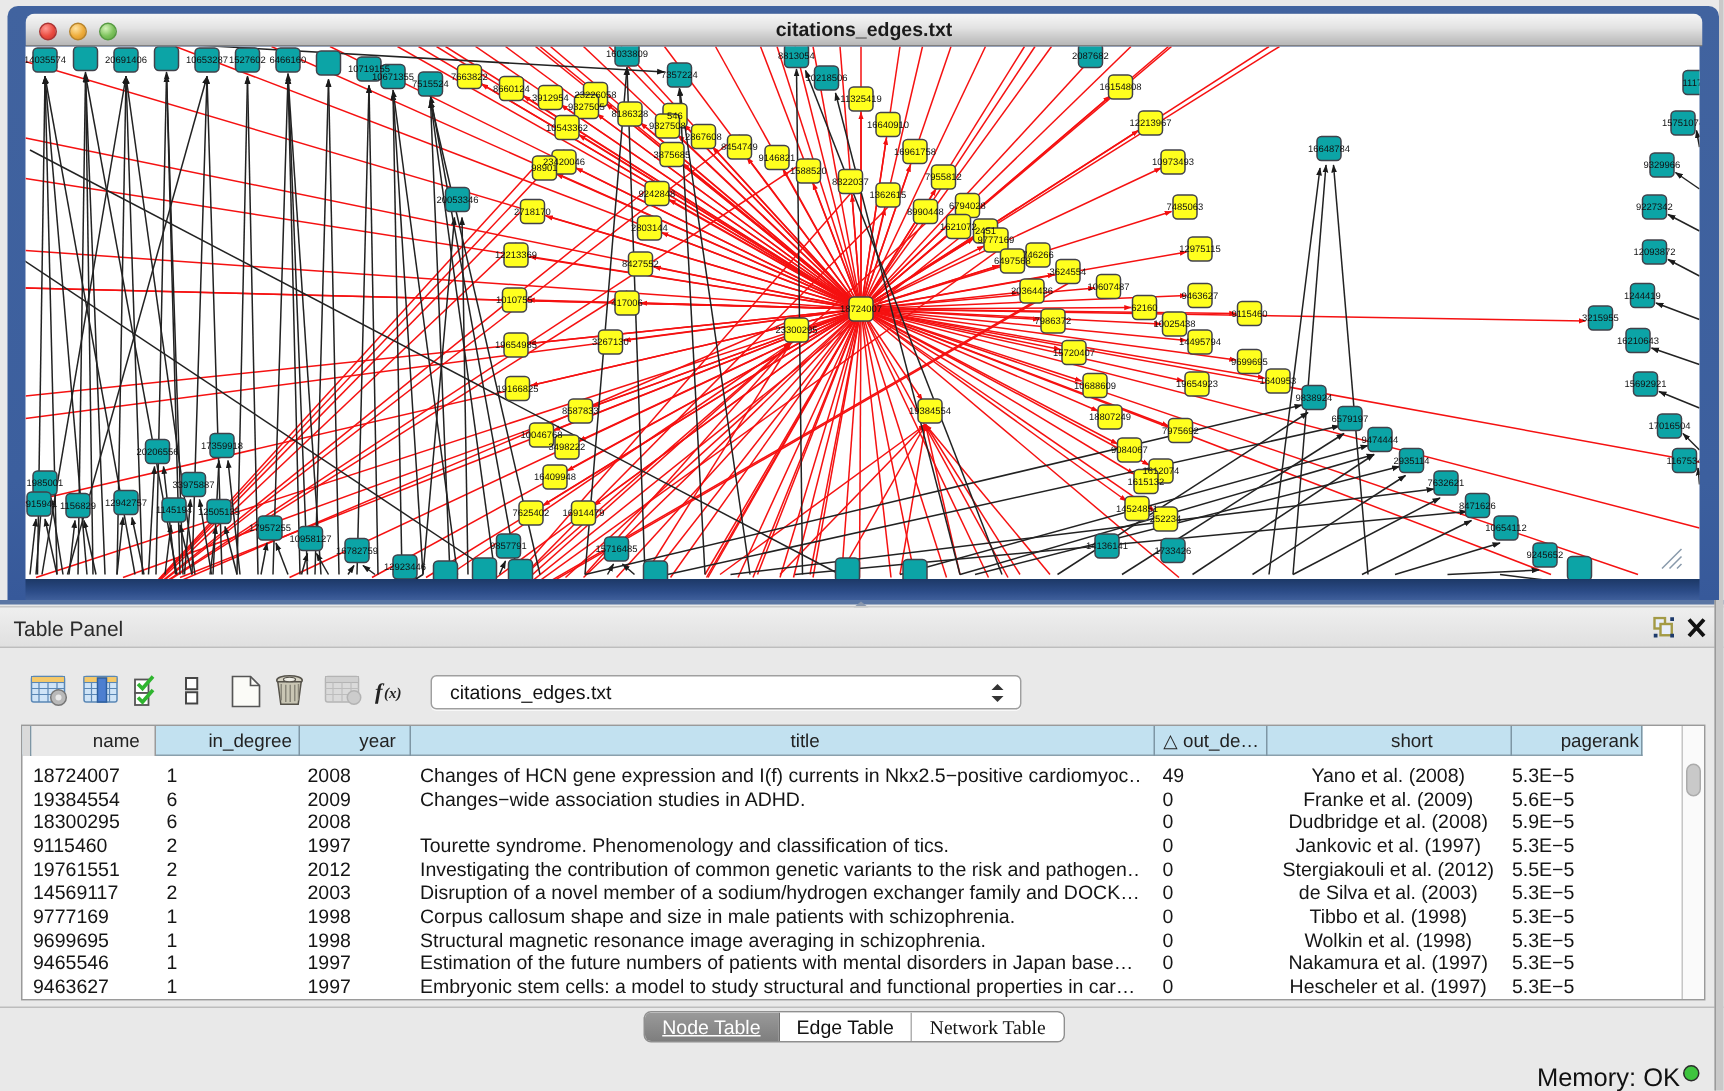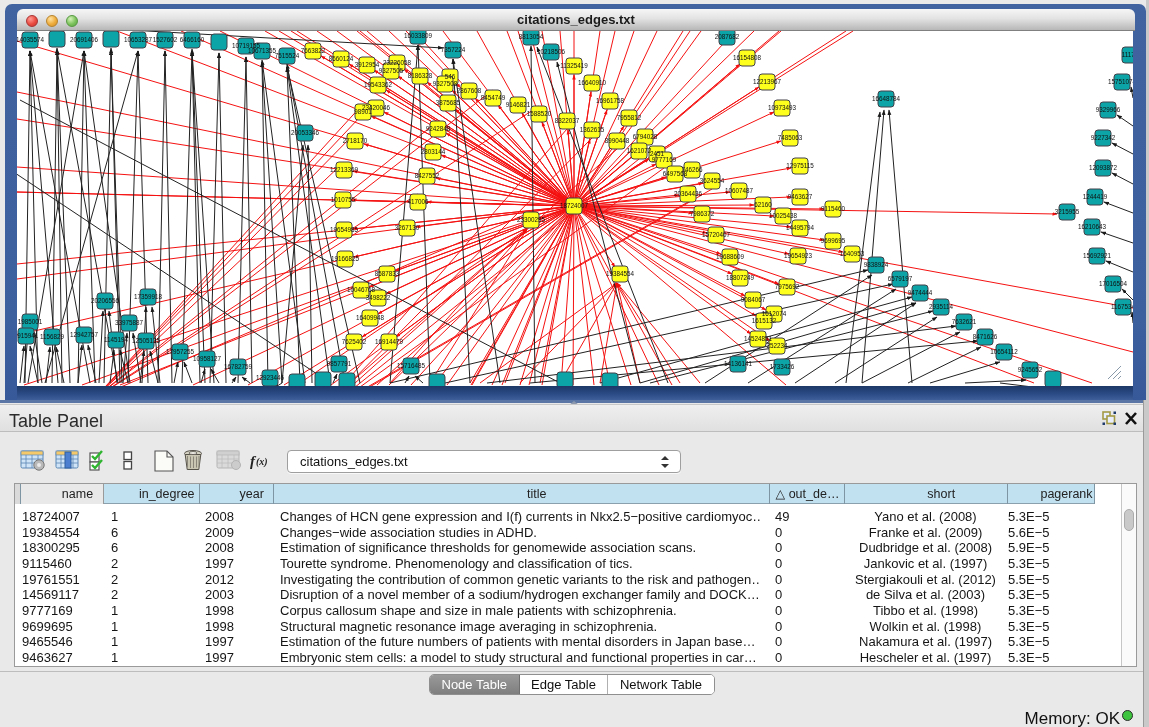--- a/index.html
+++ b/index.html
@@ -13,21 +13,21 @@
 #titlebar .title { position:absolute; left:0; right:0; top:3px; text-align:center;
   font-size:13px; font-weight:bold; color:#1a1a1a; }
 .tl { position:absolute; top:6.5px; width:12px; height:12px; border-radius:50%; }
 #canvas { position:absolute; left:12px; top:27px; width:1116px; height:355px; background:#fff; }
 #shadowband { position:absolute; left:12px; top:382px; width:1116px; height:13.5px;
   background:linear-gradient(180deg,#1c3866,#2c4c88 60%,#3f5f9b); }
 
 
 #tpheader { left:0px; top:404px; width:1149px; height:28px;
   background:linear-gradient(180deg,#efefef,#e0e0e0); border-top:1px solid #c8c8c8; border-bottom:1px solid #bdbdbd; }
-#tpheader .t { position:absolute; left:9px; top:6px; font-size:18px; color:#2b2b2b; }
+#tpheader .t { position:absolute; left:9px; top:6px; font-size:14px; color:#2b2b2b; }
 #combo { left:287px; top:450px; width:394px; height:23px; background:#fff; border:1px solid #9f9f9f;
   border-radius:4px; font-size:13px; color:#111; line-height:21px; padding-left:12px;
   box-shadow:0 1px 0 rgba(255,255,255,.7); }
 #tbl { left:14px; top:483px; width:1123px; height:184px; background:#fff; border:1px solid #9a9a9a; }
 #thead { position:absolute; left:0; top:0; height:20px; width:1080px;
   background:#c2e1f0; border-bottom:1px solid #8aa0ac; }
 .hc { position:absolute; top:0; height:20px; border-right:1px solid #7e96a4; text-align:center;
   font-size:12.5px; color:#222; line-height:20px; padding-left:31px; white-space:nowrap; overflow:hidden; }
 .trow { position:relative; height:15.66px; font-size:13px; color:#151515; white-space:nowrap; }
 .trow .c { position:absolute; top:0; height:15.66px; line-height:15.66px; overflow:hidden; }
@@ -37,22 +37,22 @@
 .c4 { left:265px; width:480px; }
 .c5 { left:760px; width:60px; }
 .c6 { left:829px; width:163px; text-align:center; }
 .c7 { left:993px; width:95px; }
 #vsb { position:absolute; right:0; top:0; width:15px; height:182px; background:#fafafa; border-left:1px solid #c6c6c6; }
 #vsb .thumb { position:absolute; left:2px; top:25px; width:10px; height:22px; background:#c9c9c9; border-radius:5px; border:1px solid #ababab; }
 #tabline { left:0; top:671px; width:1149px; height:0px; border-top:1px solid #bdbdbd; }
 #tabs { left:429px; top:674px; height:21px; display:flex; border:1px solid #8f8f8f; border-radius:5px;
   overflow:hidden; background:#fff; }
 #tabs .tab { padding:0 11.5px; font-size:13px; line-height:19px; color:#111; border-right:1px solid #b0b0b0; background:#fff; }
-#tabs .sel { background:linear-gradient(180deg,#9a9a9a,#7e7e7e); color:#fff; border-right:1px solid #6f6f6f; }
-#tabs .tab:last-child { border-right:none; }
+#tabs .sel { background:linear-gradient(180deg,#9a9a9a,#7e7e7e); color:#fff; border-right:1px solid #6f6f6f;text-decoration:underline; }
+#tabs .tab:last-child { border-right:none;font-family:Liberation Serif, serif; }
 #mem { left:1000px; top:709px; width:120px; text-align:right; font-size:17px; color:#111; }
 #memdot { left:1122px; top:710px; width:11px; height:11px; border-radius:50%; background:#3ec43e; border:1.5px solid #2b2b2b; }
 #rstrip { left:1146px; top:0px; width:3px; height:400px; background:#c9c9c9; }
 #rstrip2 { left:1143px; top:400px; width:6px; height:327px; background:#c9c9c9; border-left:1px solid #9a9a9a; }
 </style></head><body>
 <div class="abs" id="frame">
   <div id="canvas"></div>
   <svg width="1116" height="355" viewBox="17 31 1116 355" style="position:absolute;left:12px;top:27px">
       <defs>
         <marker id="ab" viewBox="0 0 10 10" refX="9" refY="5" markerWidth="5.5" markerHeight="5.5" orient="auto-start-reverse">
@@ -714,21 +714,20 @@
         <div class="c c3">2009</div>
 <div class="c c4">Changes−wide association studies in ADHD.</div>
         <div class="c c5">0</div>
         <div class="c c6">Franke et al. (2009)</div>
         <div class="c c7">5.6E−5</div>
 </div>
 <div class="trow">
 <div class="c c1">18300295</div>
         <div class="c c2">6</div>
         <div class="c c3">2008</div>
-<div class="c c4">Estimation of significance thresholds for genomewide association scans.</div>
         <div class="c c5">0</div>
         <div class="c c6">Dudbridge et al. (2008)</div>
         <div class="c c7">5.9E−5</div>
 </div>
 <div class="trow">
 <div class="c c1">9115460</div>
         <div class="c c2">2</div>
         <div class="c c3">1997</div>
 <div class="c c4">Tourette syndrome. Phenomenology and classification of tics.</div>
         <div class="c c5">0</div>

